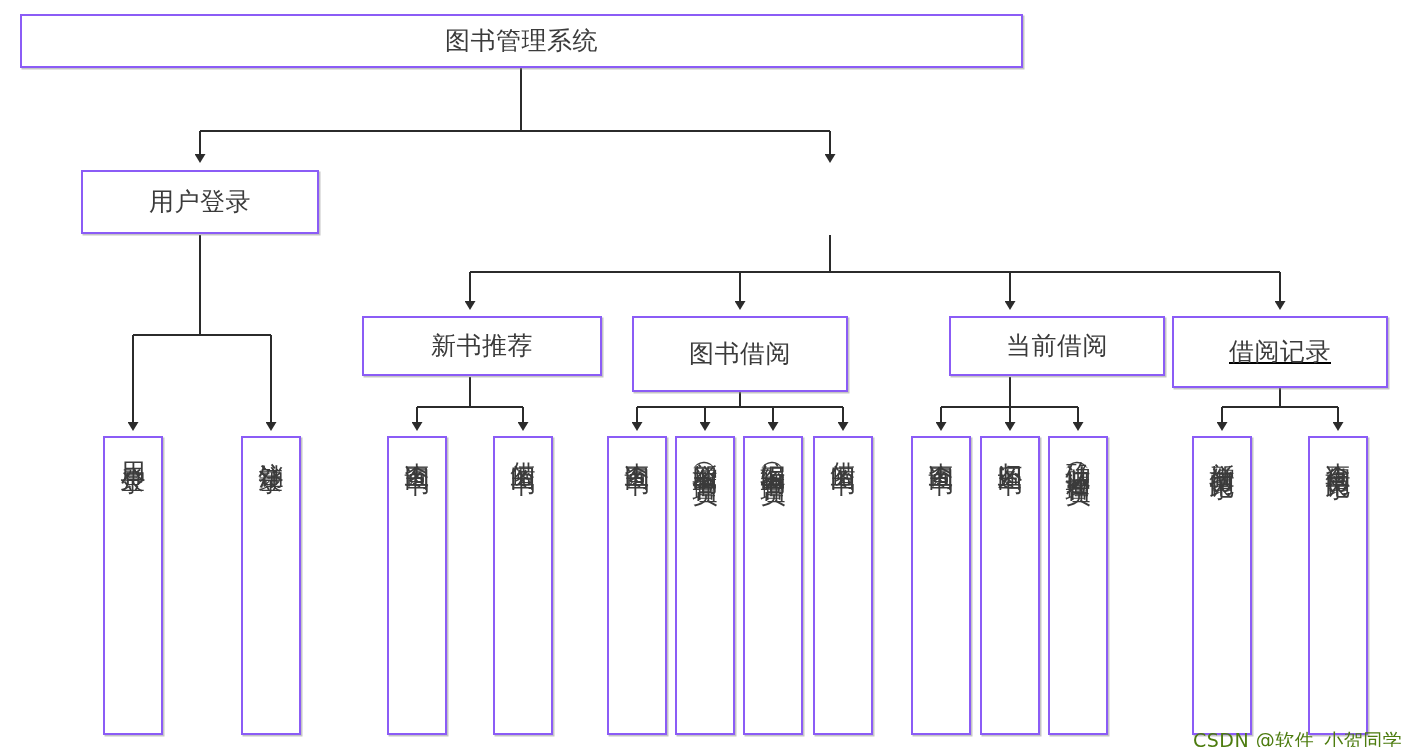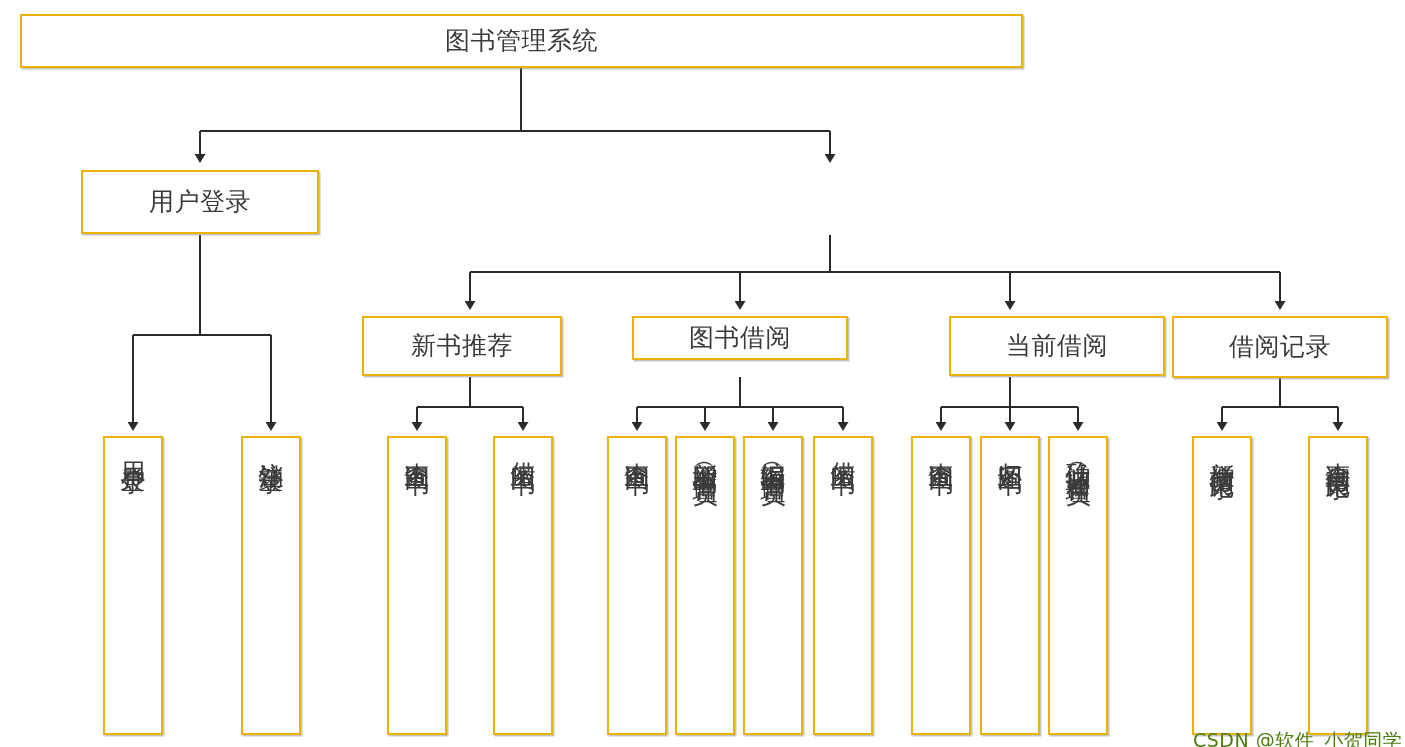--- a/index.html
+++ b/index.html
@@ -22,21 +22,21 @@
     left: 0;
     top: 0;
     width: 1405px;
     height: 747px;
     pointer-events: none;
   }
   .node {
     position: absolute;
     box-sizing: border-box;
     background: #ffffff;
-    border: 2px solid #eab308;
+    border: 2px solid #8b5cf6;
     display: flex;
     align-items: center;
     justify-content: center;
     box-shadow: 1.5px 1.5px 0 0 rgba(150,150,150,0.55);
   }
   .node .label {
     color: #3b3b3b;
     text-align: center;
     line-height: 1.02;
     white-space: pre-line;
@@ -127,30 +127,30 @@
   </svg>
 
   <div class="node horiz root" style="left:20px; top:14px; width:1003px; height:54px;">
     <span class="label">图书管理系统</span>
   </div>
 
   <div class="node horiz" style="left:81px; top:170px; width:238px; height:64px;">
     <span class="label">用户登录</span>
   </div>
 
-  <div class="node horiz" style="left:362px; top:316px; width:200px; height:60px;">
+  <div class="node horiz" style="left:362px; top:316px; width:240px; height:60px;">
     <span class="label">新书推荐</span>
   </div>
-  <div class="node horiz" style="left:632px; top:316px; width:216px; height:44px;">
+  <div class="node horiz" style="left:632px; top:316px; width:216px; height:76px;">
     <span class="label">图书借阅</span>
   </div>
   <div class="node horiz" style="left:902px; top:316px; width:216px; height:60px;margin-left:47px;">
     <span class="label">当前借阅</span>
   </div>
-  <div class="node horiz" style="left:1172px; top:316px; width:216px; height:62px;">
+  <div class="node horiz" style="left:1172px; top:316px; width:216px; height:72px;text-decoration:underline;">
     <span class="label">借阅记录</span>
   </div>
 
   <div class="node vert" style="left:103px; top:436px; width:60px; height:299px;">
     <span class="label">用户登录</span>
   </div>
   <div class="node vert" style="left:241px; top:436px; width:60px; height:299px;">
     <span class="label">注销登录</span>
   </div>
 

